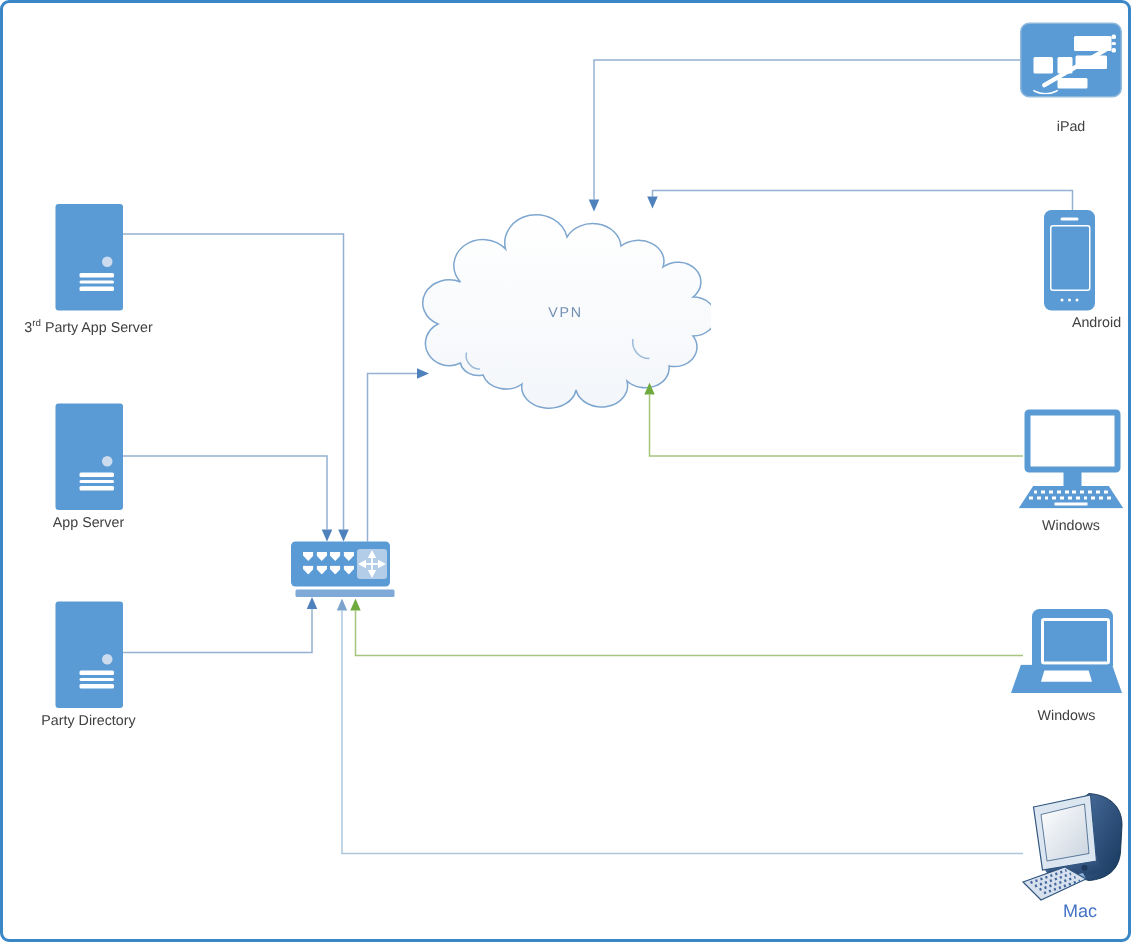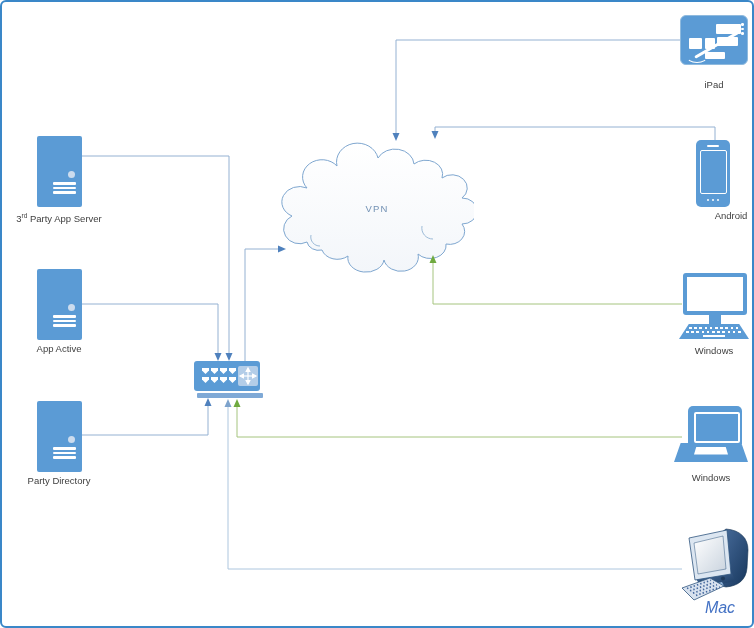--- a/index.html
+++ b/index.html
@@ -47,21 +47,21 @@
   .keys{height:2.4px;background:repeating-linear-gradient(90deg,#fff 0 2.6px,transparent 2.6px 5.2px);}
   .spacebar{left:24px;top:10.8px;width:22px;height:2px;background:#fff;}
   
   .lap-screen{left:686px;top:404px;width:54px;height:38px;background:#5b9bd5;border-radius:5px 5px 0 0;}
   .lap-screen-inner{left:6px;top:5.5px;width:42px;height:27px;border:2px solid #fff;border-radius:2px;}
   .lap-base{left:672px;top:441px;width:74px;height:19px;background:#5b9bd5;
     clip-path:polygon(9% 0,91% 0,100% 100%,0 100%);}
   .lap-base-inner{left:20px;top:3.5px;width:34px;height:8px;background:#fff;
     clip-path:polygon(7% 0,93% 0,100% 100%,0 100%);}
   .vpn-label{left:340px;top:201px;width:70px;color:#7291b4;letter-spacing:1.2px;}
-  .mac-label{color:#4472c4;font-size:16px;font-style:italic;}
+  .mac-label{color:#4472c4;font-size:12px;}
 </style>
 </head>
 <body>
 
 <div id="canvas">
 
   <svg class="layer" style="left:278px;top:136px;z-index:0" width="194" height="140" viewBox="0 0 194 140">
     <defs>
       <linearGradient id="cloudfill" x1="0" y1="0" x2="0" y2="1">
         <stop offset="0" stop-color="#ffffff"></stop>
@@ -123,21 +123,21 @@
     <div class="dec srv-line" style="top:55px"></div>
   </div>
   <div class="lbl" style="left:2px;top:208px;width:110px"><span>3</span><sup>rd</sup><span> Party App Server</span></div>
 
   <div class="node server" style="left:35px;top:267px">
     <div class="dec srv-dot"></div>
     <div class="dec srv-line" style="top:46px"></div>
     <div class="dec srv-line" style="top:50.5px"></div>
     <div class="dec srv-line" style="top:55px"></div>
   </div>
-  <div class="lbl" style="left:2px;top:341px;width:110px">App Active</div>
+  <div class="lbl" style="left:2px;top:341px;width:110px">App Server</div>
 
   <div class="node server" style="left:35px;top:399px">
     <div class="dec srv-dot"></div>
     <div class="dec srv-line" style="top:46px"></div>
     <div class="dec srv-line" style="top:50.5px"></div>
     <div class="dec srv-line" style="top:55px"></div>
   </div>
   <div class="lbl" style="left:2px;top:473px;width:110px">Party Directory</div>
 
   <div class="node switch-body">

